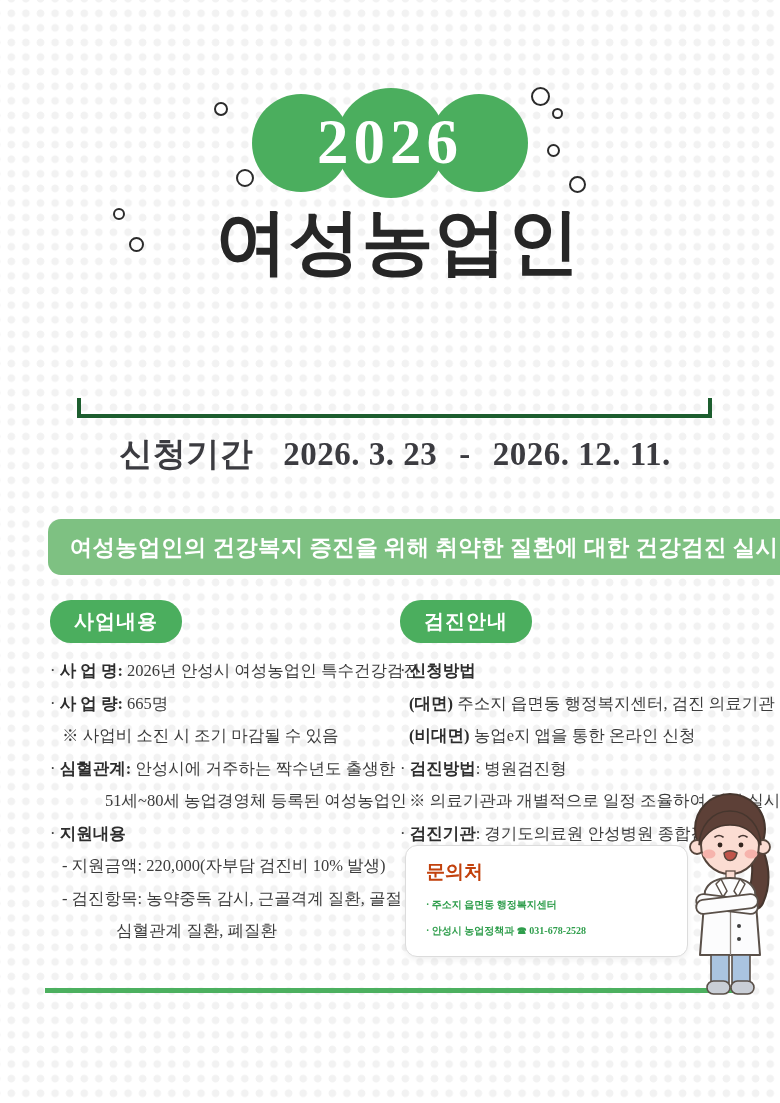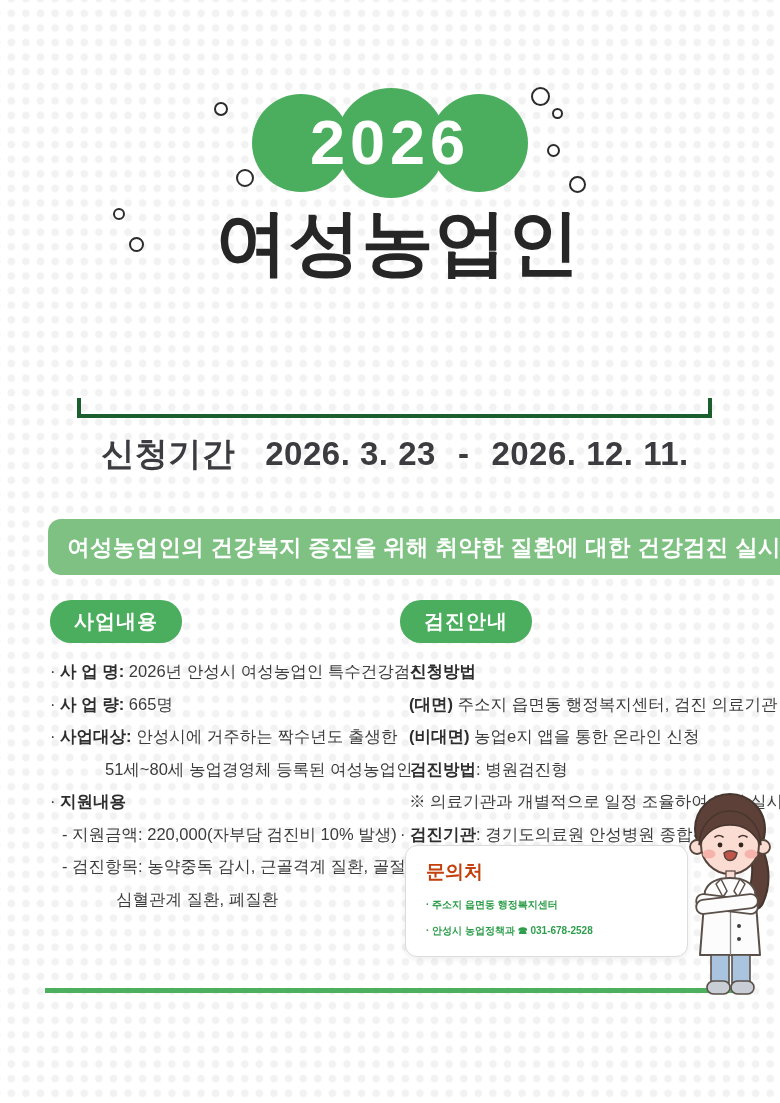--- a/index.html
+++ b/index.html
@@ -1,21 +1,21 @@
 <!DOCTYPE html>
 <html><head>
 <meta charset="utf-8">
 <style>
   html,body{margin:0;padding:0;background:#ffffff;}
   .poster{
     position:relative;width:780px;height:1103px;overflow:hidden;
     background-color:#ffffff;
     background-image:radial-gradient(circle,#f2f2f2 3.5px,rgba(255,255,255,0) 4.2px);
     background-size:14.6px 14.6px;background-position:4px 6px;
-    font-family:Liberation Sans, sans-serif;
+    font-family:Liberation Serif, serif;
   }
   
   .bubble{position:absolute;border:2.5px solid #2b2b2b;background:#ffffff;border-radius:50%;}
   .bu1{left:214px;top:102px;width:10px;height:10px;}
   .bu2{left:236px;top:169px;width:14px;height:14px;}
   .bu3{left:113px;top:208px;width:8px;height:8px;border-width:2px;}
   .bu4{left:129px;top:237px;width:11px;height:11px;}
   .bu5{left:531px;top:87px;width:15px;height:15px;}
   .bu6{left:552px;top:108px;width:7px;height:7px;border-width:2px;}
   .bu7{left:547px;top:144px;width:9px;height:9px;border-width:2px;}
@@ -99,21 +99,22 @@
   <div class="banner">
     <span>여성농업인의 건강복지 증진을 위해 취약한 질환에 대한 건강검진 실시</span>
   </div>
 
   <div class="cols">
 
     <div class="col">
       <span class="badge">사업내용</span>
       <div class="ln"><span>· </span><span class="b">사 업 명:</span><span> 2026년 안성시 여성농업인 특수건강검진</span></div>
       <div class="ln"><span>· </span><span class="b">사 업 량:</span><span> 665명</span></div>
-      <div class="ln"><span>· </span><span class="b">사업대상:</span><span> 안성시에 거주하는 짝수년도 출생한</span></div>
+      <div class="ln in1"><span>※ 사업비 소진 시 조기 마감될 수 있음</span></div>
+      <div class="ln"><span>· </span><span class="b">심혈관계:</span><span> 안성시에 거주하는 짝수년도 출생한</span></div>
       <div class="ln in2"><span>51세~80세 농업경영체 등록된 여성농업인</span></div>
       <div class="ln"><span>· </span><span class="b">지원내용</span></div>
       <div class="ln in1"><span>- 지원금액: 220,000(자부담 검진비 10% 발생)</span></div>
       <div class="ln in1"><span>- 검진항목: 농약중독 감시, 근골격계 질환, 골절 위험도</span></div>
       <div class="ln in3"><span>심혈관계 질환, 폐질환</span></div>
     </div>
 
     <div class="col">
       <span class="badge">검진안내</span>
       <div class="ln"><span>· </span><span class="b">신청방법</span></div>

